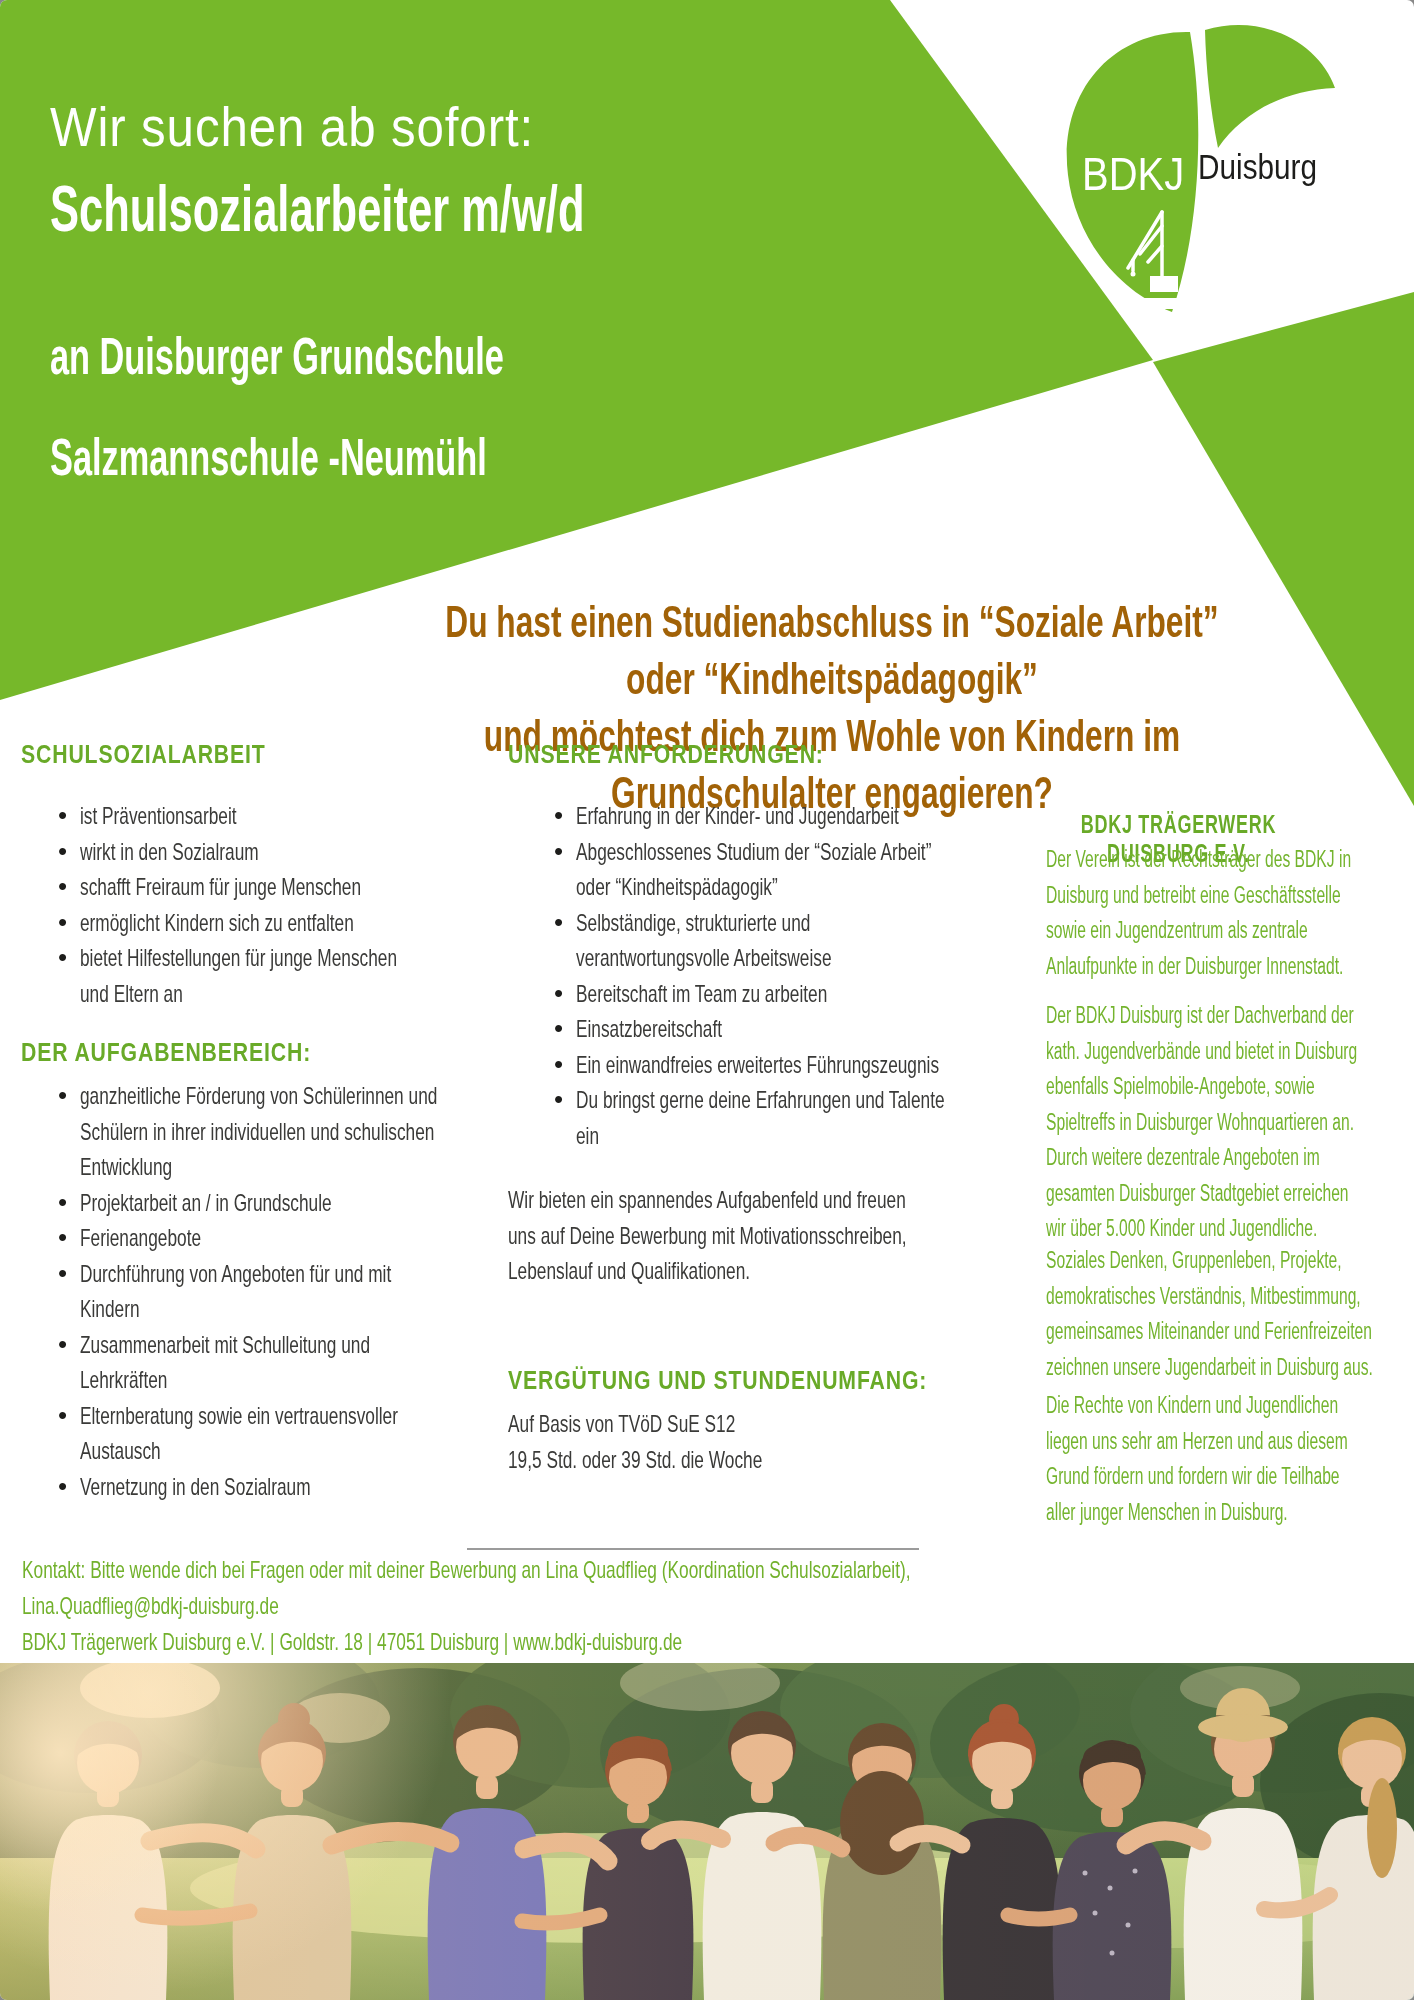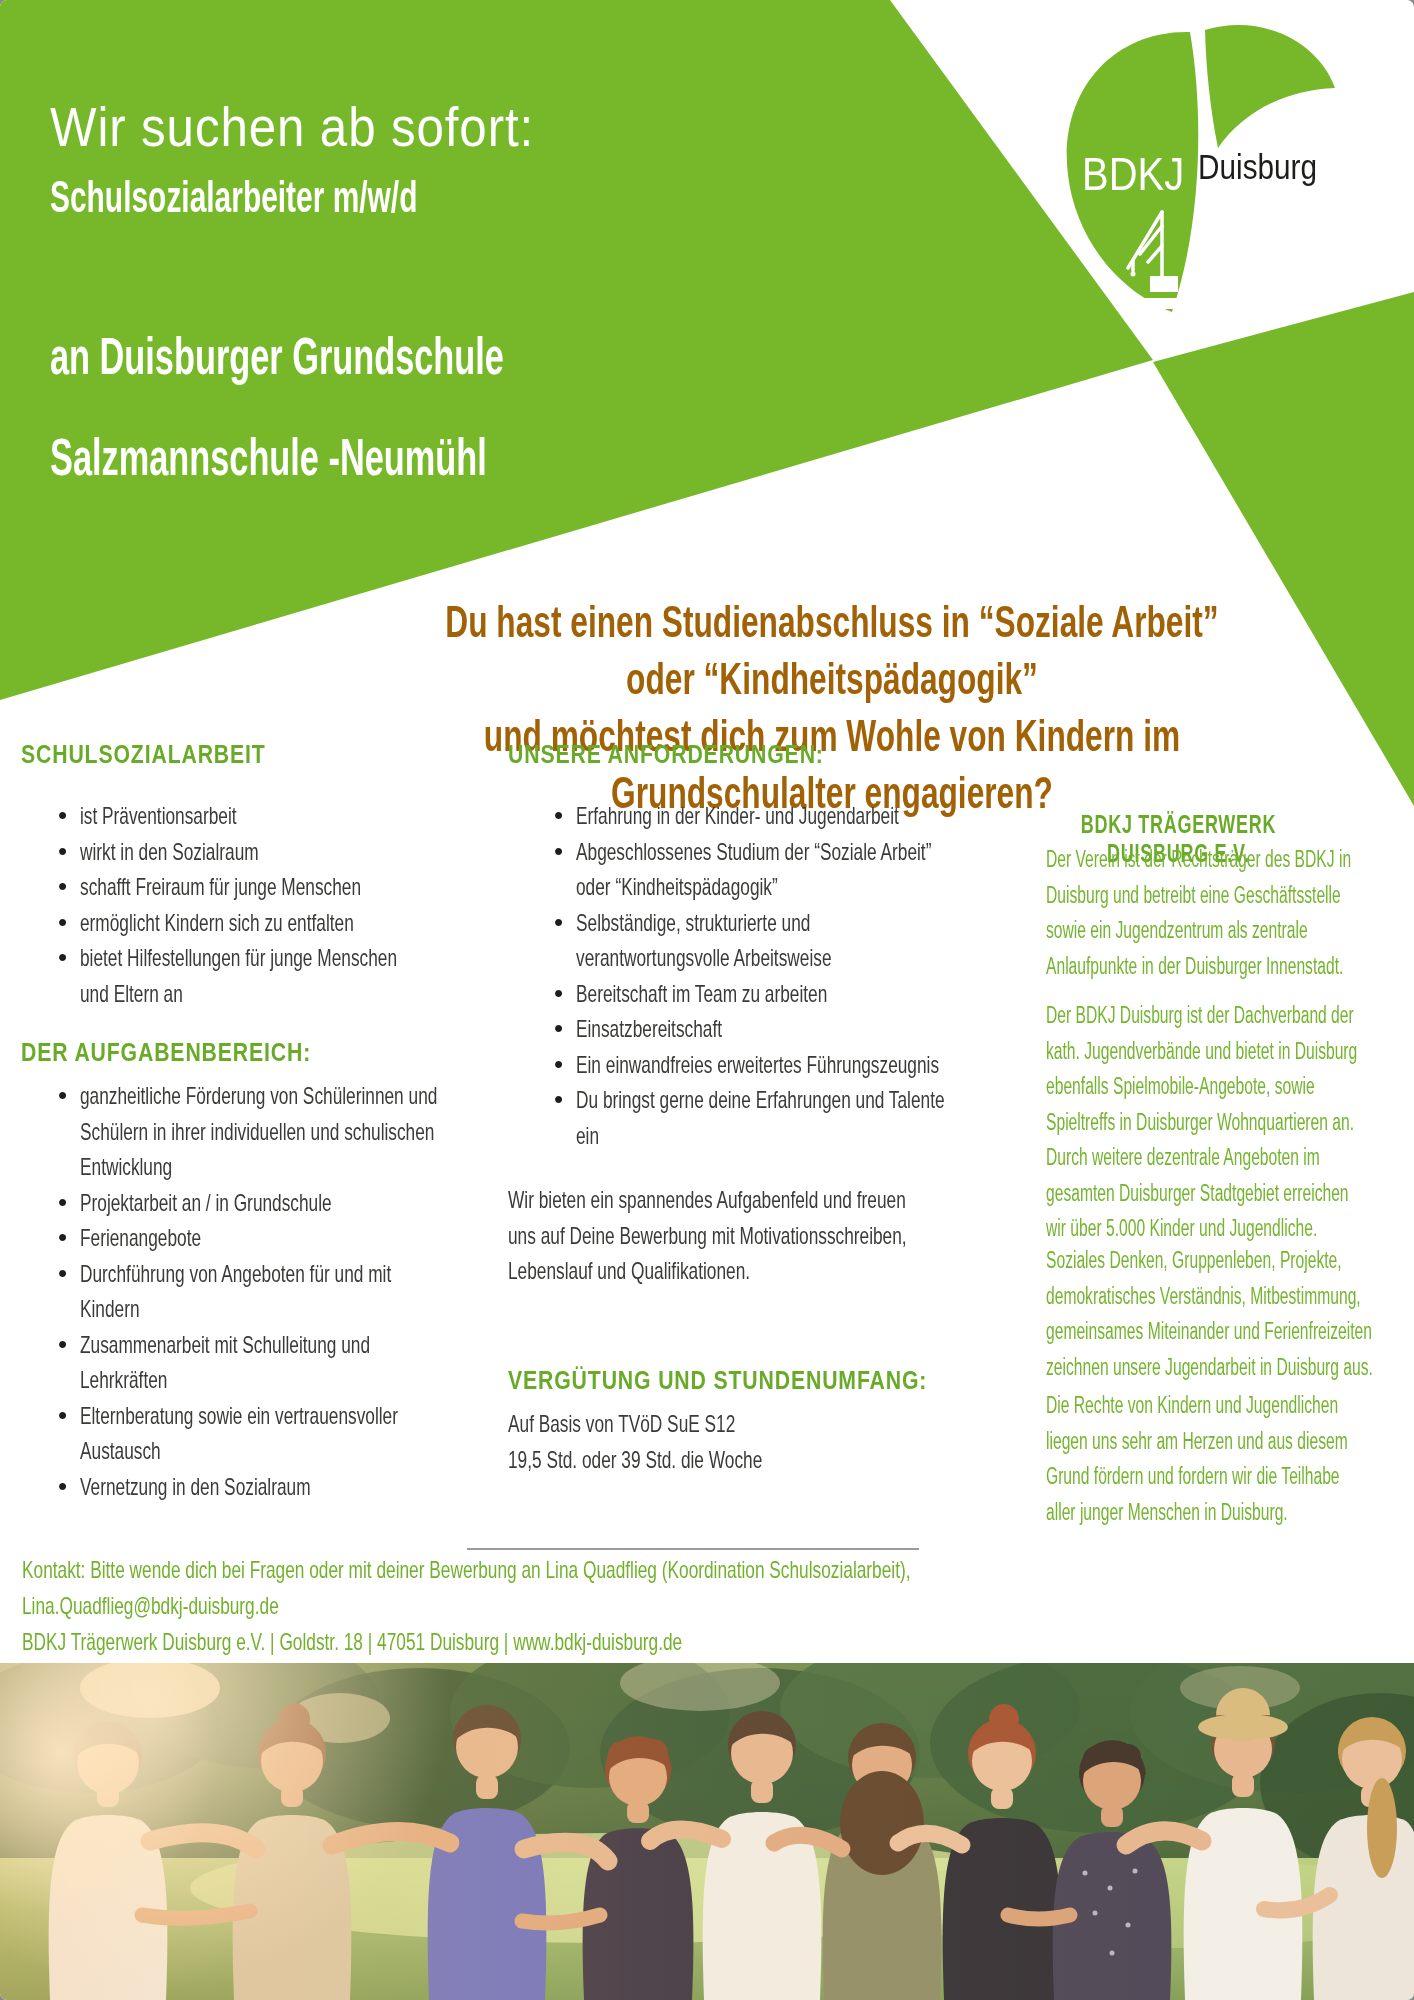--- a/index.html
+++ b/index.html
@@ -12,21 +12,21 @@
   }
   .abs { position:absolute; }
   .green-main { position:absolute; inset:0; background:#76b82a;
     clip-path:polygon(0 0, 890px 0, 1153px 360px, 0 700px); }
   .green-band { position:absolute; inset:0; background:#76b82a;
     clip-path:polygon(1153px 362px, 1414px 292px, 1414px 806px); }
   .cond { display:inline-block; transform:scaleX(0.72); transform-origin:0 0; white-space:pre-line; }
   .cond85 { display:inline-block; transform:scaleX(0.85); transform-origin:0 0; white-space:pre-line; }
   .hl { color:#ffffff; white-space:nowrap; }
   .hl1 { font-size:56px; font-weight:400; letter-spacing:1px; }
-  .hl2 { font-size:44px; font-weight:700; }
+  .hl2 { font-size:64px; font-weight:700; }
   .hl34 { font-size:52px; font-weight:700; }
   .hl .cond { transform:scaleX(0.68); }
   .hl1 .cond { transform:scaleX(0.88); }
   .hl34 .cond { transform:scaleX(0.66); }
   .question { width:1140px; text-align:center; font-size:44px; font-weight:700;
     color:#a16207; line-height:57px; }
   .question .cond { transform:scaleX(0.72); transform-origin:50% 0; }
   .col-h { font-size:25px; font-weight:700; color:#69aa28; letter-spacing:1px; white-space:nowrap; }
   .col-h .cond85 { transform:scaleX(0.85); }
   .col-h.narrow .cond85 { transform:scaleX(0.72); }

